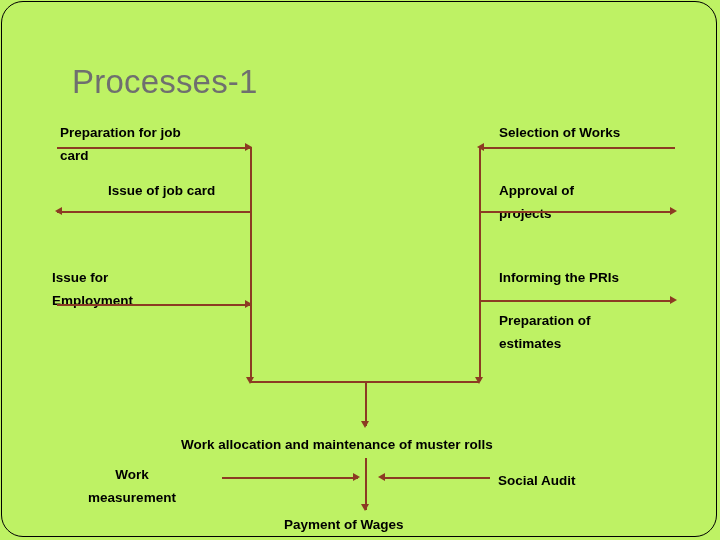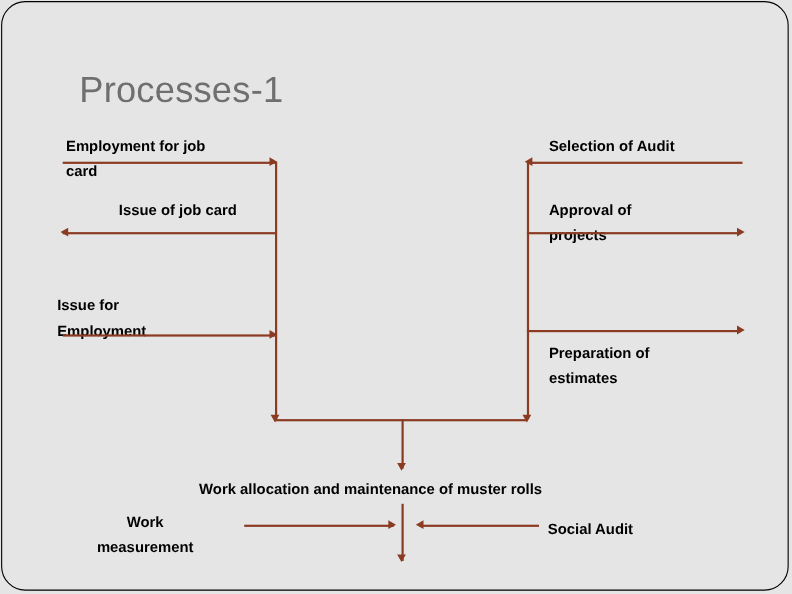--- a/index.html
+++ b/index.html
@@ -10,21 +10,21 @@
   body {
     width: 720px;
     height: 540px;
     font-family: "Liberation Sans", sans-serif;
     overflow: hidden;
   }
   #slide {
     position: relative;
     width: 720px;
     height: 540px;
-    background: #e5e5e5;
+    background: #bef264;
     box-sizing: border-box;
   }
   
   #page-frame {
     position: absolute;
     left: 1px;
     top: 1px;
     width: 716px;
     height: 536px;
     border: 1.6px solid #000000;
@@ -89,45 +89,46 @@
 </style>
 </head>
 <body>
 
 <div id="slide">
 
   <div id="page-frame"></div>
 
   <div id="slide-title">Processes-1</div>
 
-  <div class="lbl" style="left:60px; top:122px; width:200px;">Employment for job
+  <div class="lbl" style="left:60px; top:122px; width:200px;">Preparation for job
 card</div>
   <div class="hline" style="left:57px; top:147px; width:193px;"></div>
   <div class="arrowhead ah-right" style="left:245px; top:143px;"></div>
 
   <div class="lbl nowrap" style="left:108px; top:180px;">Issue of job card</div>
   <div class="hline" style="left:57px; top:211px; width:193px;"></div>
   <div class="arrowhead ah-left" style="left:55px; top:207px;"></div>
 
   <div class="lbl" style="left:52px; top:267px; width:200px;">Issue for
 Employment</div>
   <div class="hline" style="left:57px; top:304px; width:193px;"></div>
   <div class="arrowhead ah-right" style="left:245px; top:300px;"></div>
 
   <div class="vline" style="left:250px; top:147px; height:234px;"></div>
 
-  <div class="lbl nowrap" style="left:499px; top:122px;">Selection of Audit</div>
+  <div class="lbl nowrap" style="left:499px; top:122px;">Selection of Works</div>
   <div class="hline" style="left:479px; top:147px; width:196px;"></div>
   <div class="arrowhead ah-left" style="left:477px; top:143px;"></div>
 
   <div class="lbl" style="left:499px; top:180px; width:190px;">Approval of
 projects</div>
   <div class="hline" style="left:479px; top:211px; width:194px;"></div>
   <div class="arrowhead ah-right" style="left:670px; top:207px;"></div>
 
+  <div class="lbl nowrap" style="left:499px; top:267px;">Informing the PRIs</div>
   <div class="hline" style="left:479px; top:300px; width:194px;"></div>
   <div class="arrowhead ah-right" style="left:670px; top:296px;"></div>
 
   <div class="lbl" style="left:499px; top:310px; width:190px;">Preparation of
 estimates</div>
 
   <div class="vline" style="left:479px; top:147px; height:234px;"></div>
 
   <div class="hline" style="left:250px; top:381px; width:229px;"></div>
   <div class="arrowhead ah-down" style="left:246px; top:377px;"></div>
@@ -143,14 +144,15 @@
 
   <div class="lbl" style="left:52px; top:464px; width:160px;text-align:center;">Work
 measurement</div>
   <div class="hline" style="left:222px; top:477px; width:136px;"></div>
   <div class="arrowhead ah-right" style="left:353px; top:473px;"></div>
 
   <div class="lbl nowrap" style="left:498px; top:470px;">Social Audit</div>
   <div class="hline" style="left:382px; top:477px; width:108px;"></div>
   <div class="arrowhead ah-left" style="left:378px; top:473px;"></div>
 
+  <div class="lbl nowrap" style="left:284px; top:514px;">Payment of Wages</div>
 
 </div>
 
 </body></html>

